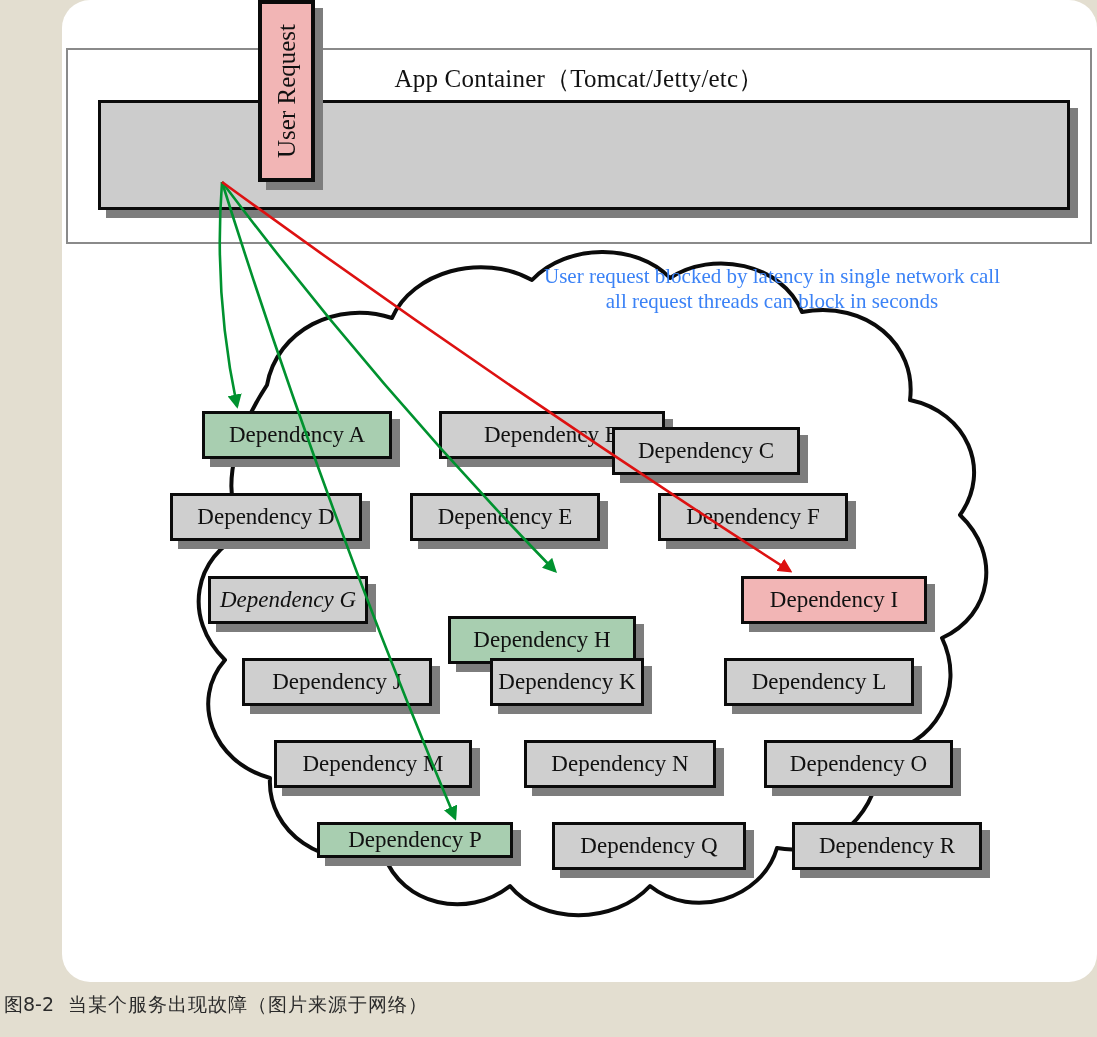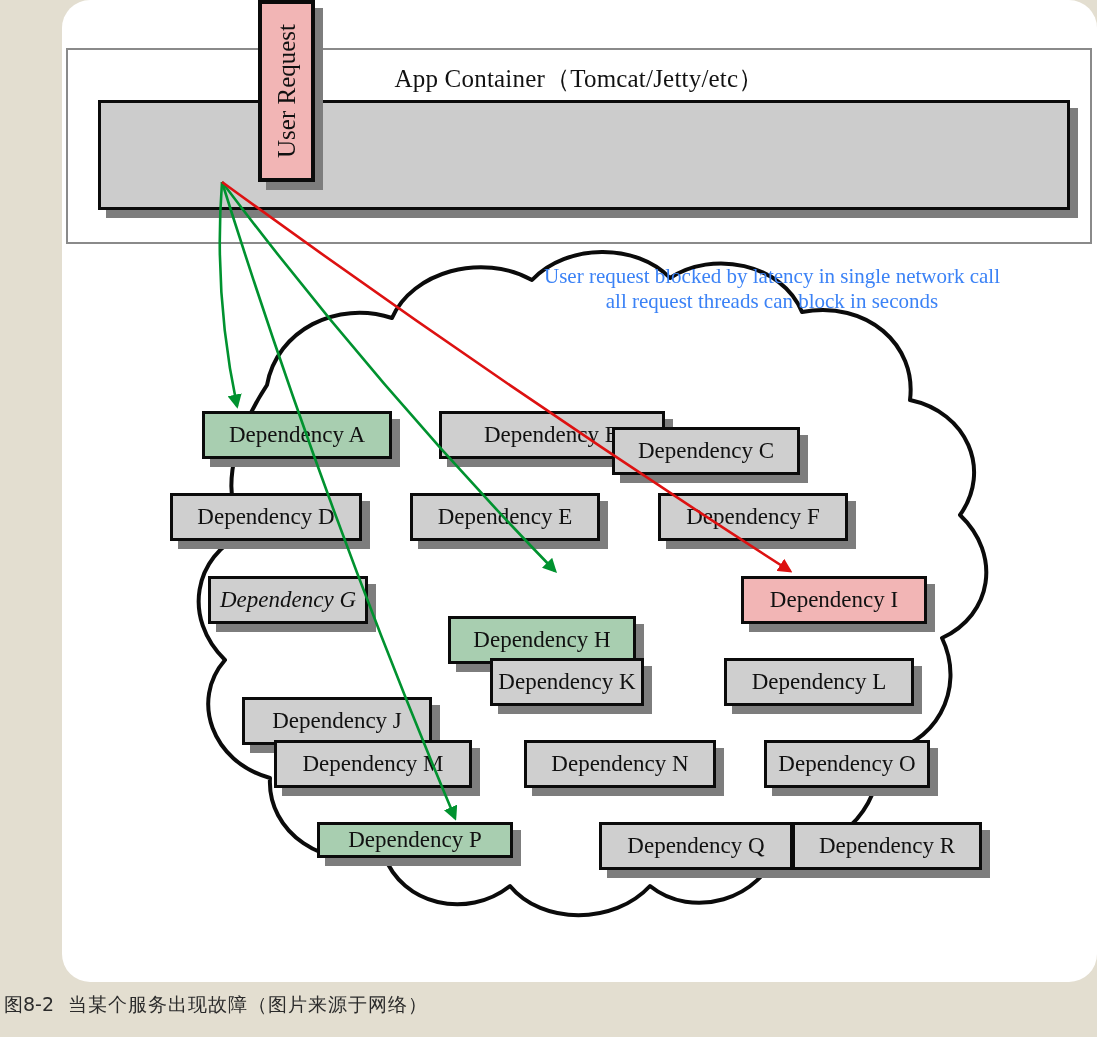--- a/index.html
+++ b/index.html
@@ -266,21 +266,21 @@
         <div class="dep-box green">
           <span class="dep-label">Dependency H</span>
         </div>
       </div>
       <div class="dep-wrap" style="left: 634px; top: 576px; width: 186px; height: 48px; margin-left: 45px;">
         <div class="dep-shadow"></div>
         <div class="dep-box pink">
           <span class="dep-label">Dependency I</span>
         </div>
       </div>
-      <div class="dep-wrap" style="left: 180px; top: 658px; width: 190px; height: 48px; margin-top: 39px;">
+      <div class="dep-wrap" style="left: 180px; top: 658px; width: 190px; height: 48px;">
         <div class="dep-shadow"></div>
         <div class="dep-box">
           <span class="dep-label">Dependency J</span>
         </div>
       </div>
       <div class="dep-wrap" style="left: 428px; top: 658px; width: 154px; height: 48px;">
         <div class="dep-shadow"></div>
         <div class="dep-box">
           <span class="dep-label">Dependency K</span>
         </div>
@@ -296,33 +296,33 @@
         <div class="dep-box">
           <span class="dep-label">Dependency M</span>
         </div>
       </div>
       <div class="dep-wrap" style="left: 462px; top: 740px; width: 192px; height: 48px;">
         <div class="dep-shadow"></div>
         <div class="dep-box">
           <span class="dep-label">Dependency N</span>
         </div>
       </div>
-      <div class="dep-wrap" style="left: 702px; top: 740px; width: 166px; height: 48px;">
+      <div class="dep-wrap" style="left: 702px; top: 740px; width: 189px; height: 48px;">
         <div class="dep-shadow"></div>
         <div class="dep-box">
           <span class="dep-label">Dependency O</span>
         </div>
       </div>
       <div class="dep-wrap" style="left: 255px; top: 822px; width: 196px; height: 36px;">
         <div class="dep-shadow"></div>
         <div class="dep-box green">
           <span class="dep-label">Dependency P</span>
         </div>
       </div>
-      <div class="dep-wrap" style="left: 490px; top: 822px; width: 194px; height: 48px; margin-left: 47px;">
+      <div class="dep-wrap" style="left: 490px; top: 822px; width: 194px; height: 48px;">
         <div class="dep-shadow"></div>
         <div class="dep-box">
           <span class="dep-label">Dependency Q</span>
         </div>
       </div>
       <div class="dep-wrap" style="left: 730px; top: 822px; width: 190px; height: 48px;">
         <div class="dep-shadow"></div>
         <div class="dep-box">
           <span class="dep-label">Dependency R</span>
         </div>

